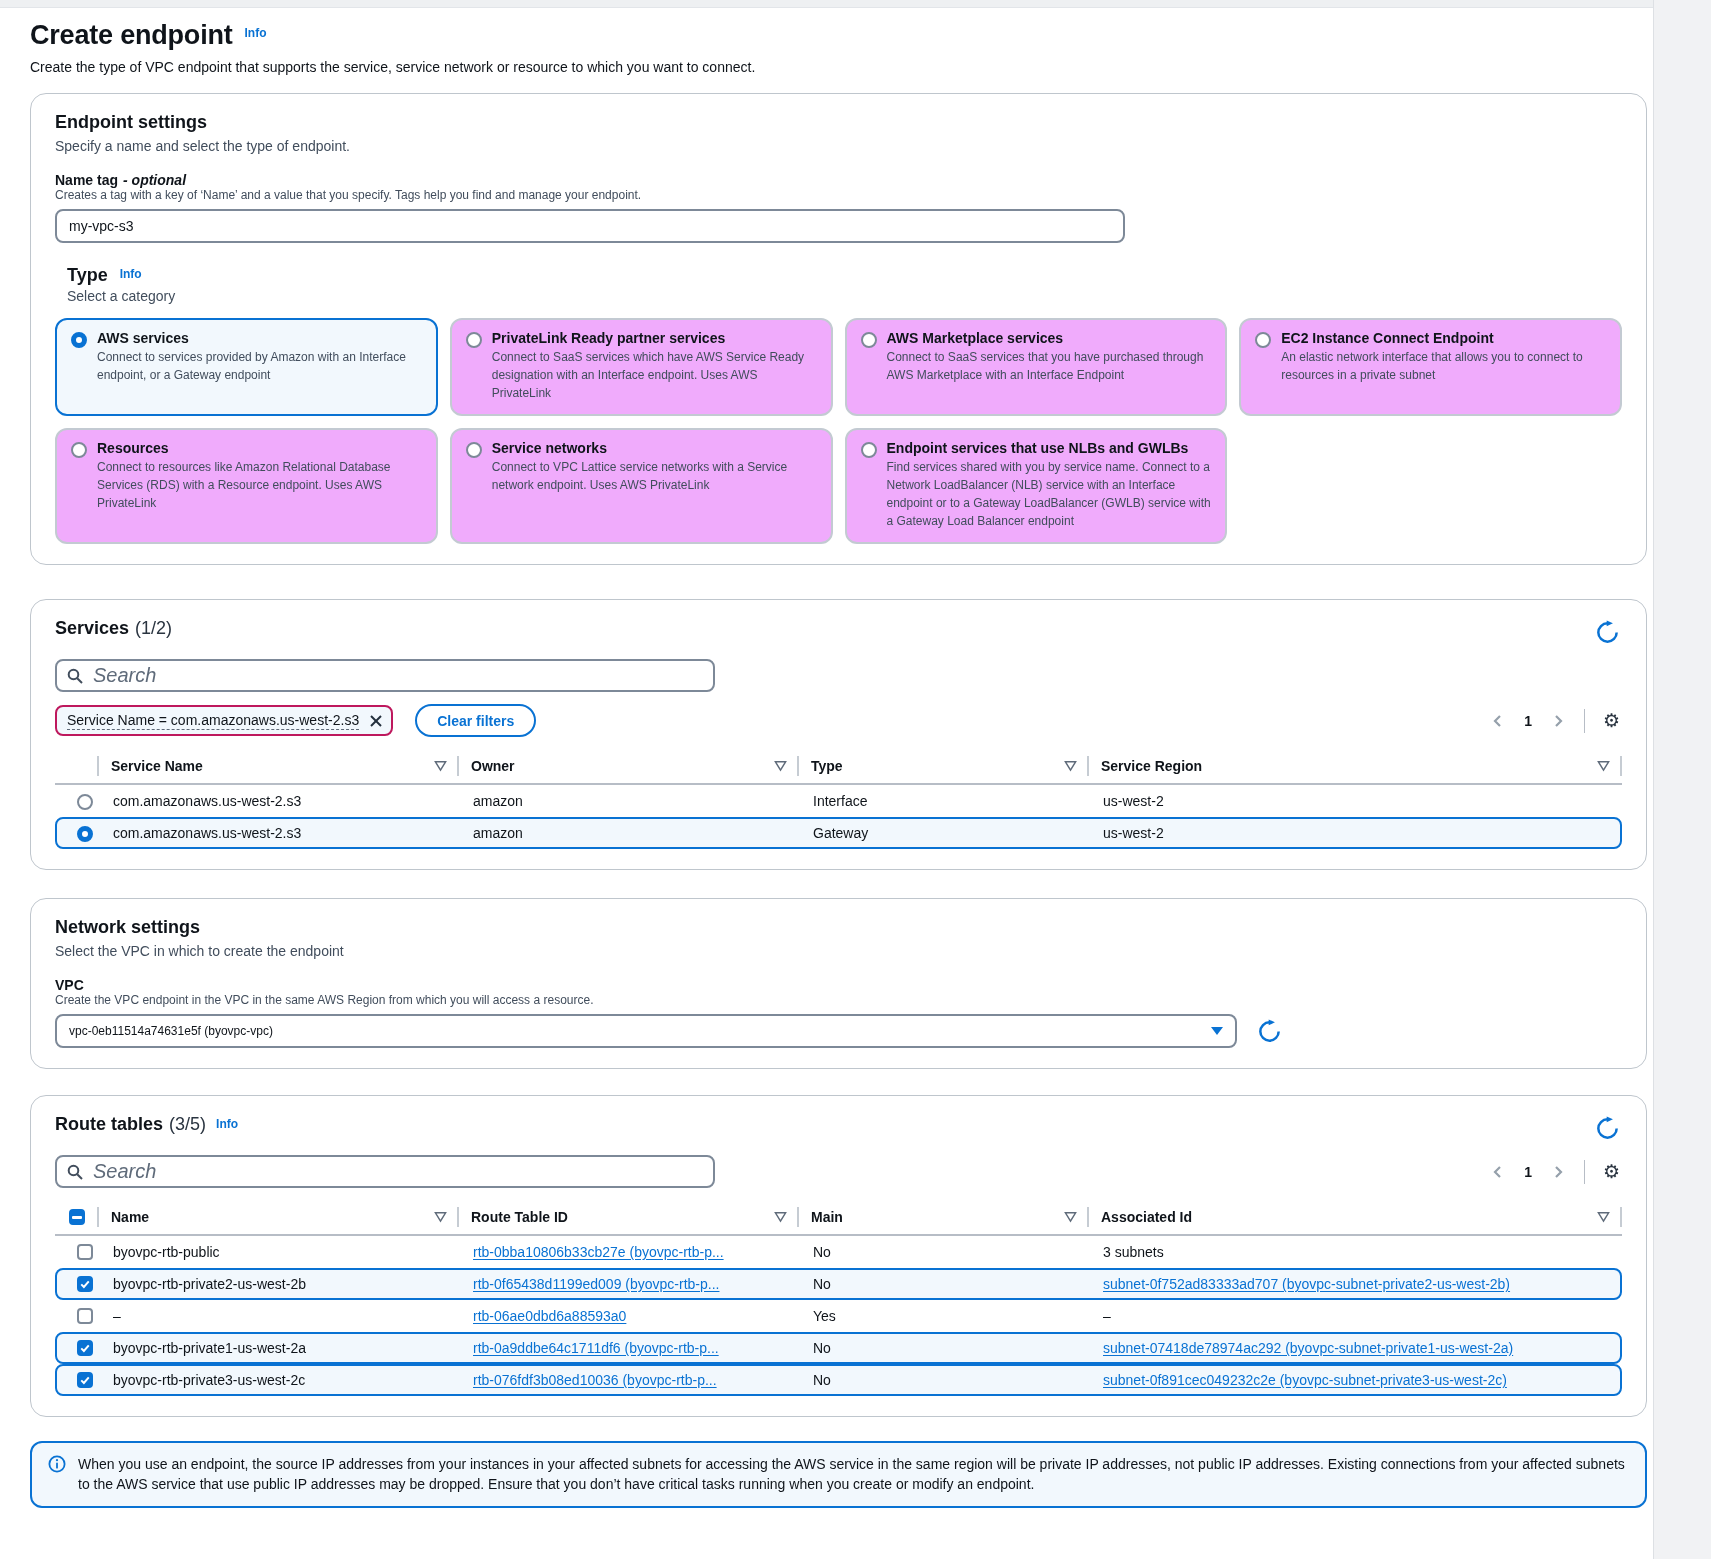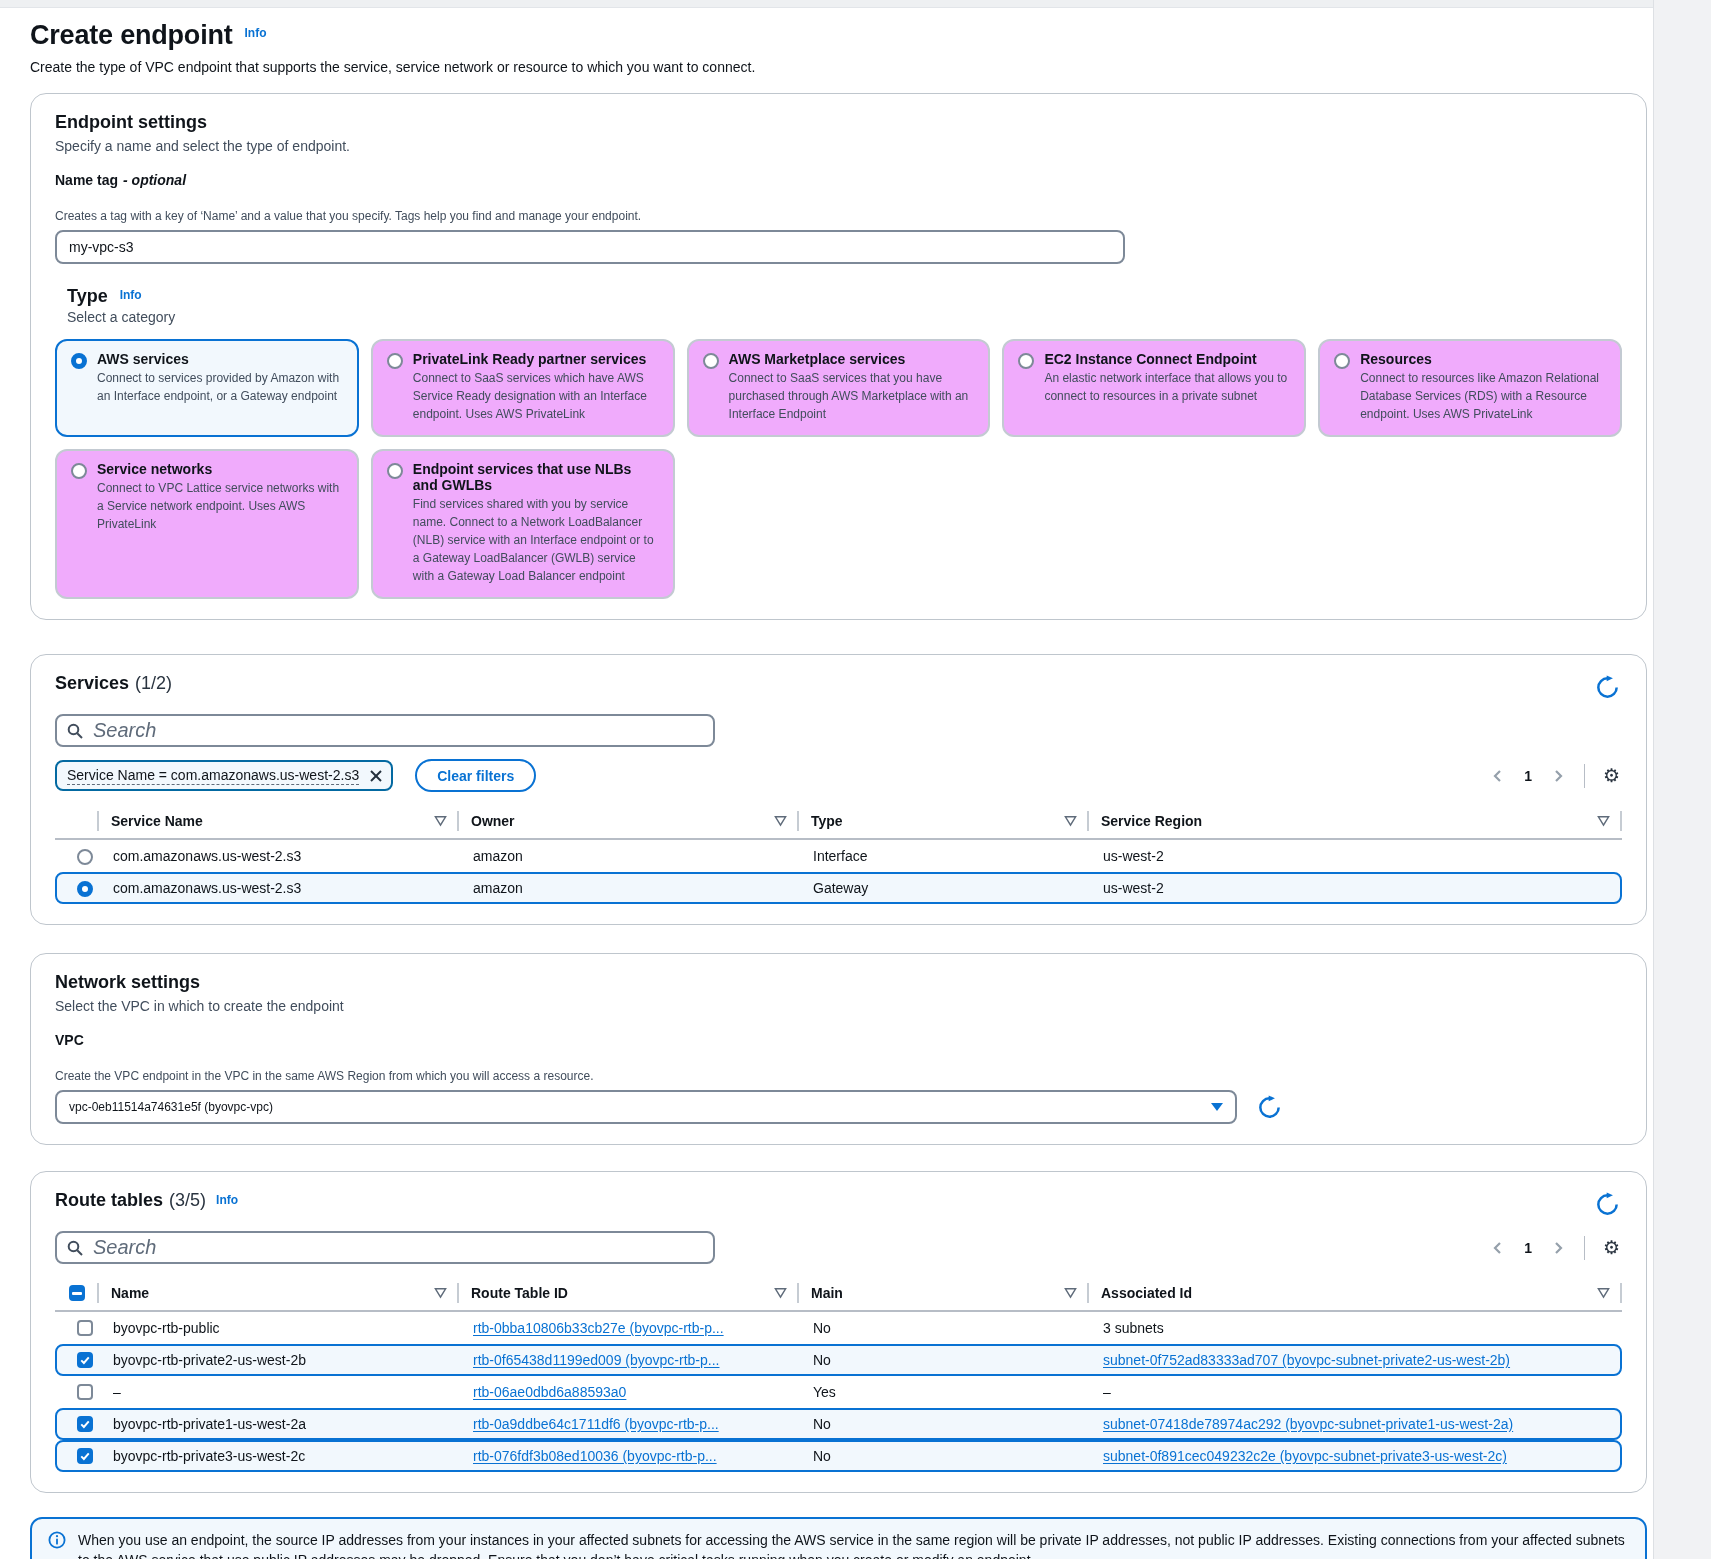--- a/index.html
+++ b/index.html
@@ -26,28 +26,28 @@
   .card-title { font-size:18px; font-weight:700; }
   .card-title .count { font-weight:400; color:#2a3440; margin-left:6px; }
   .card-title .info-inline { color:#0972d3; font-size:12px; font-weight:700; margin-left:10px;
     position:relative; top:-2px; text-decoration:none; cursor:pointer; }
   .section-sub { margin-top:5px; font-size:14px; color:#414d5c; }
   .card-head-row { display:flex; justify-content:space-between; align-items:flex-start; }
 
   
   .field-label { margin-top:18px; font-size:14px; font-weight:700; }
   .optional { font-style:italic; font-weight:700; margin-left:5px; }
-  .help-text { margin-top:21px; font-size:12px; color:#414d5c; }
+  .help-text { margin-top:0; font-size:12px; color:#414d5c; }
   .text-input { margin-top:7px; width:1070px; height:34px; border:2px solid #7d8998; border-radius:8px;
     padding:0 12px; font-size:14px; color:#0f141a; font-family:"Liberation Sans",sans-serif; outline:none; }
 
   
   .type-label-row { margin-top:22px;margin-left:12px; }
   .type-label { font-size:18px; font-weight:700; display:inline; }
-  .type-grid { margin-top:14px; display:grid; grid-template-columns:repeat(5,1fr); gap:12px; align-items:stretch; }
+  .type-grid { margin-top:14px; display:grid; grid-template-columns:repeat(4,1fr); gap:12px; align-items:stretch; }
   .type-card { border:2px solid #c3cad2; border-radius:12px; background:#f0abfc; padding:10px 14px 12px 14px;
     display:flex; gap:10px; cursor:pointer; }
   .type-card.selected { border-color:#0972d3; background:#f2f8fd; }
   .type-title { font-size:14px; font-weight:700; }
   .type-desc { font-size:12px; color:#414d5c; line-height:1.5; margin-top:2px; }
 
   
   .radio { width:16px; height:16px; min-width:16px; border-radius:50%; border:2px solid #7d8998; background:#fff; margin-top:2px; }
   .radio.checked { border:5px solid #0972d3; }
   .cb { width:16px; height:16px; min-width:16px; border:2px solid #7d8998; border-radius:4px; background:#fff;
@@ -56,21 +56,21 @@
 
   
   .search-box { margin-top:12px; display:flex; align-items:center; gap:8px; width:660px; height:33px;
     border:2px solid #7d8998; border-radius:8px; padding:0 10px; background:#fff; }
   .search-box input { border:none; outline:none; flex:1; font-size:20px; font-family:"Liberation Sans",sans-serif; color:#0f141a; background:transparent; }
   .search-box input::placeholder { font-style:italic; color:#5f6b7a; }
 
   
   .util-row { margin-top:12px; display:flex; justify-content:space-between; align-items:center; }
   .util-left { display:flex; align-items:center; gap:22px; }
-  .token { display:inline-flex; align-items:center; gap:10px; border:2px solid #0369a1; background:#f2f8fd;
+  .token { display:inline-flex; align-items:center; gap:10px; border:2px solid #be185d; background:#f2f8fd;
     border-radius:8px; padding:0 8px 0 10px; height:31px; font-size:14px; }
   .token-label { border-bottom:1.5px dashed #5f6b7a; padding-bottom:1px; }
   .btn-secondary { display:inline-flex; align-items:center; border:2px solid #0972d3; color:#0972d3;
     background:#fff; font-size:14px; font-weight:700; border-radius:18px; height:33px; padding:0 20px; cursor:pointer;
     font-family:"Liberation Sans",sans-serif; }
   .pagination { display:flex; align-items:center; gap:12px; }
   .pg-num { font-size:14px; font-weight:700; color:#0f141a; padding:0 4px; }
   .pg-div { width:1px; height:24px; background:#b7bdc6; margin:0 4px; }
   .icon-btn { background:none; border:none; padding:2px; cursor:pointer; line-height:0; }
   .gear-glyph { font-size:19px; color:#2a3440; line-height:1; }

